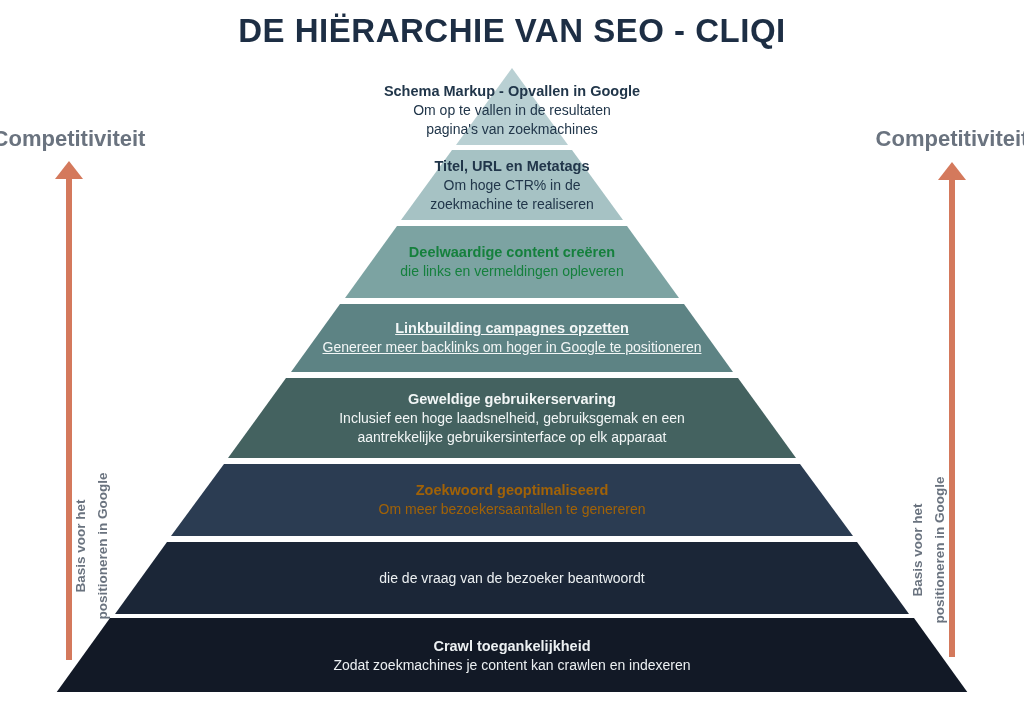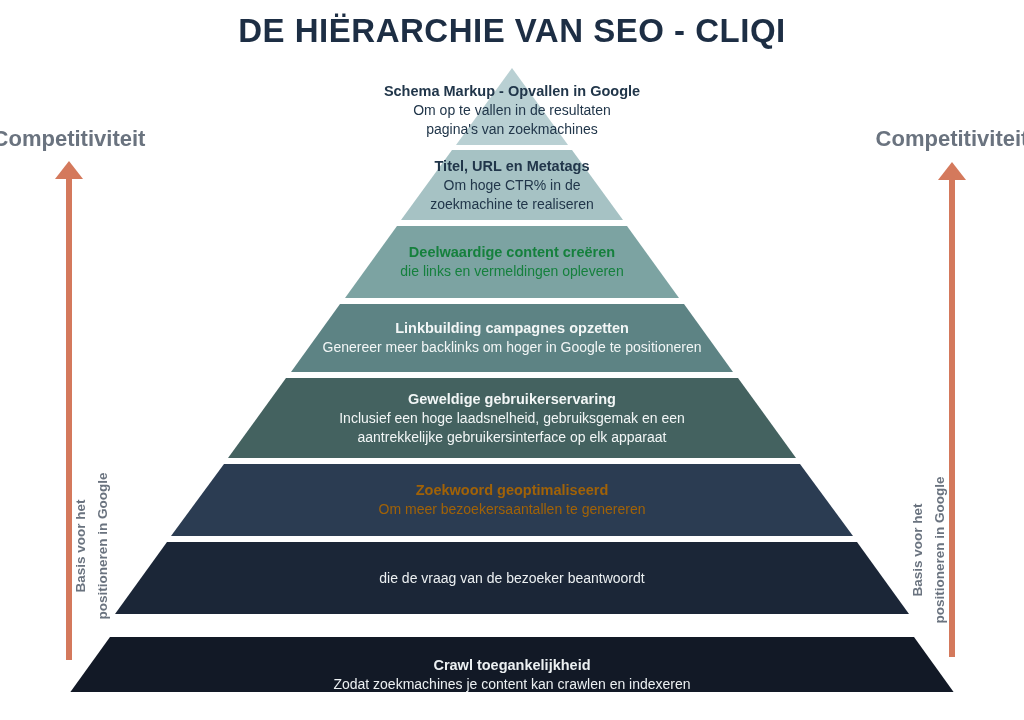--- a/index.html
+++ b/index.html
@@ -29,21 +29,21 @@
   .layer3{top:158px;height:72px;}
   .layer3 .shape{clip-path:polygon(341px 0,571px 0,623px 72px,289px 72px);}
   .layer4{top:236px;height:68px;}
   .layer4 .shape{clip-path:polygon(284px 0,628px 0,677px 68px,235px 68px);}
   .layer5{top:310px;height:80px;}
   .layer5 .shape{clip-path:polygon(230px 0,682px 0,740px 80px,172px 80px);}
   .layer6{top:396px;height:72px;}
   .layer6 .shape{clip-path:polygon(168px 0,744px 0,797px 72px,115px 72px);}
   .layer7{top:474px;height:72px;}
   .layer7 .shape{clip-path:polygon(111px 0,801px 0,853px 72px,59px 72px);}
-  .layer8{top:569px;height:75px;}
+  .layer8{top:550px;height:75px;}
   .layer8 .shape{clip-path:polygon(54px 0,858px 0,912px 75px,0 75px);}
   
   .comp-label{
     position:absolute;top:126px;transform:translateX(-50%);
     font-size:22px;font-weight:bold;color:#6a737f;white-space:nowrap;
   }
   .comp-left{left:69px;}
   .comp-right{left:952px;}
   .axis-label{
     position:absolute;width:250px;text-align:center;
@@ -110,21 +110,21 @@
     <div class="layer layer3">
       <div class="shape" style="background-color: rgb(124, 163, 162);"></div>
       <div class="text" style="color: #15803d;">
         <div class="level-heading">Deelwaardige content creëren</div>
         <div class="level-subtitle">die links en vermeldingen opleveren</div>
       </div>
     </div>
 
     <div class="layer layer4">
       <div class="shape" style="background-color: rgb(93, 131, 132);"></div>
-      <div class="text" style="color: rgb(242, 246, 246);">
+      <div class="text" style="color: rgb(242, 246, 246); text-decoration: underline;">
         <div class="level-heading">Linkbuilding campagnes opzetten</div>
         <div class="level-subtitle">Genereer meer backlinks om hoger in Google te positioneren</div>
       </div>
     </div>
 
     <div class="layer layer5">
       <div class="shape" style="background-color: rgb(68, 98, 96);"></div>
       <div class="text" style="color: rgb(242, 246, 246);">
         <div class="level-heading">Geweldige gebruikerservaring</div>
         <div class="level-subtitle">Inclusief een hoge laadsnelheid, gebruiksgemak en een

